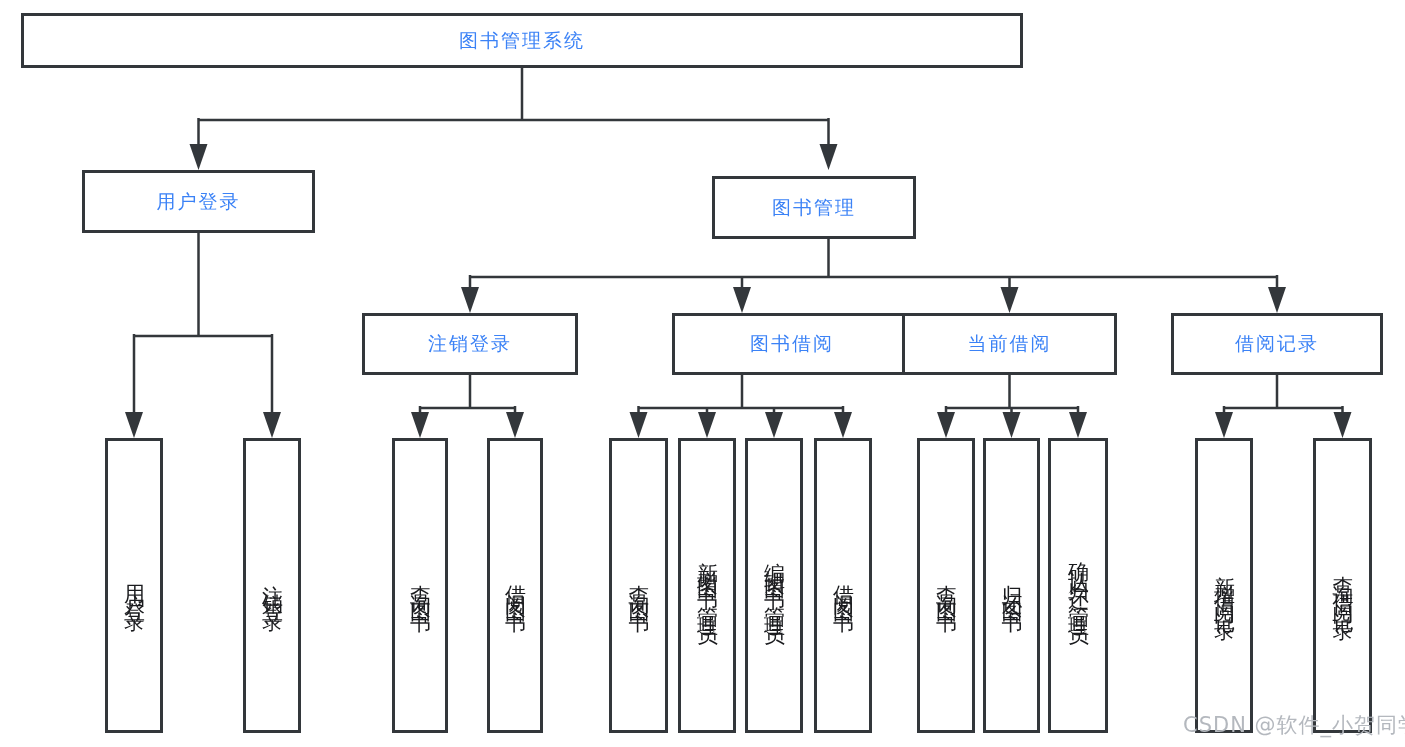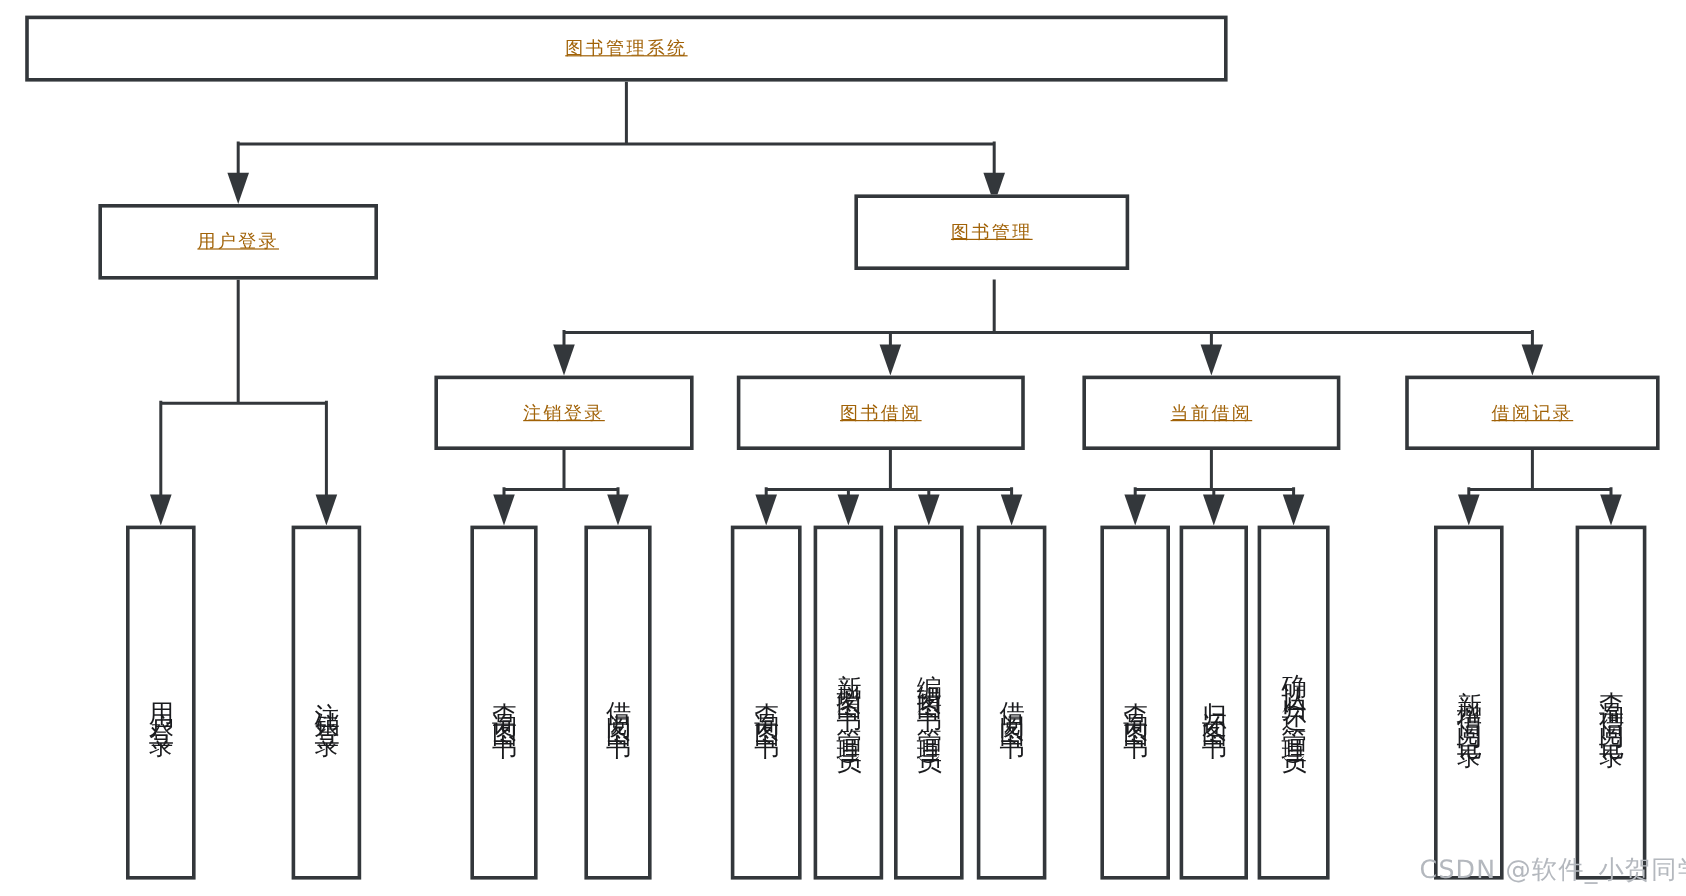--- a/index.html
+++ b/index.html
@@ -15,25 +15,24 @@
     position:absolute;
     box-sizing:border-box;
     background:#ffffff;
     border:3px solid #33373b;
     display:flex;
     align-items:center;
     justify-content:center;
     z-index:2;
   }
   .hbox span{
-    font-size:15px;
+    font-size:19px;
     letter-spacing:2px;
-    color:#a16207;
+    color:#3b82f6;
     white-space:nowrap;
-    text-decoration:underline;
   }
   .vbox span{
     writing-mode:vertical-rl;
     text-orientation:mixed;
     font-size:21px;
     letter-spacing:9px;
     line-height:1;
     color:#1a1b1e;
   }
   #watermark{
@@ -103,28 +102,28 @@
     </g>
   </svg>
 
   <div class="node hbox" style="left:21px;top:13px;width:1002px;height:55px">
     <span>图书管理系统</span>
   </div>
 
   <div class="node hbox" style="left:82px;top:170px;width:233px;height:63px">
     <span>用户登录</span>
   </div>
-  <div class="node hbox" style="left:712px;top:162px;width:229px;height:63px">
+  <div class="node hbox" style="left:712px;top:176px;width:204px;height:63px">
     <span>图书管理</span>
   </div>
 
   <div class="node hbox" style="left:362px;top:313px;width:216px;height:62px">
     <span>注销登录</span>
   </div>
-  <div class="node hbox" style="left:614px;top:313px;width:240px;height:62px">
+  <div class="node hbox" style="left:672px;top:313px;width:240px;height:62px">
     <span>图书借阅</span>
   </div>
   <div class="node hbox" style="left:902px;top:313px;width:215px;height:62px">
     <span>当前借阅</span>
   </div>
   <div class="node hbox" style="left:1171px;top:313px;width:212px;height:62px">
     <span>借阅记录</span>
   </div>
 
   <div class="node vbox" style="left:105px;top:438px;width:58px;height:295px">

